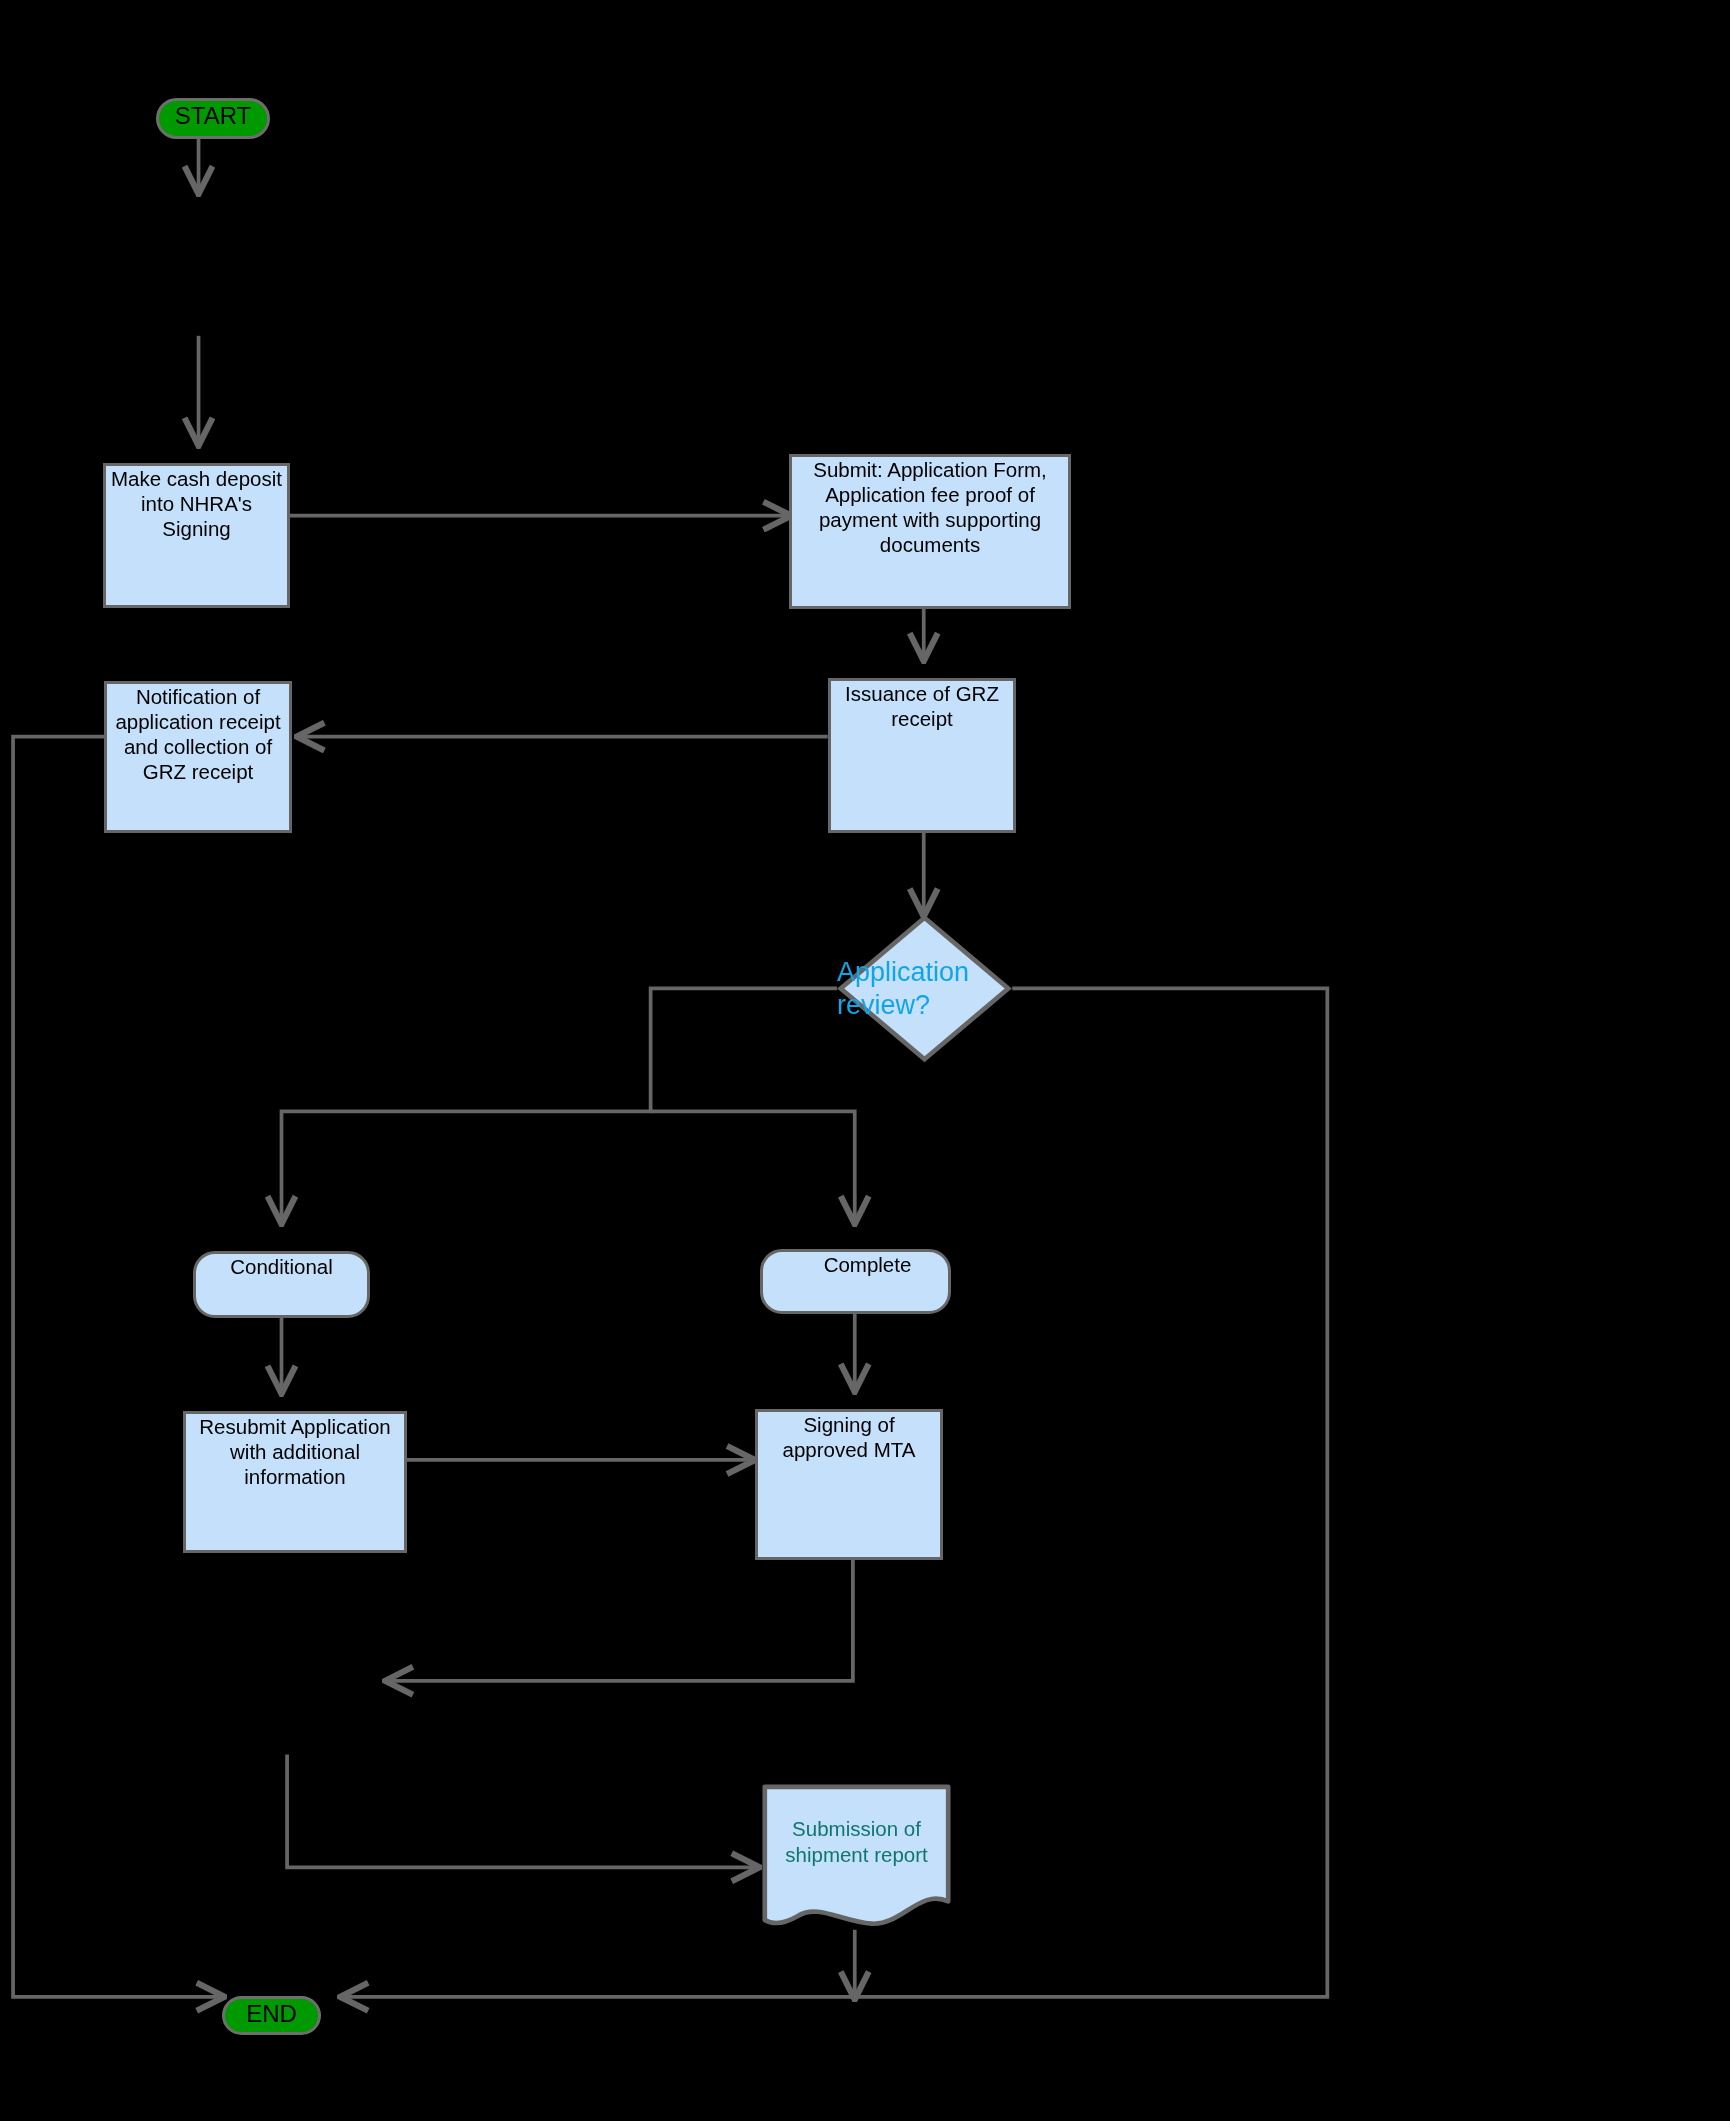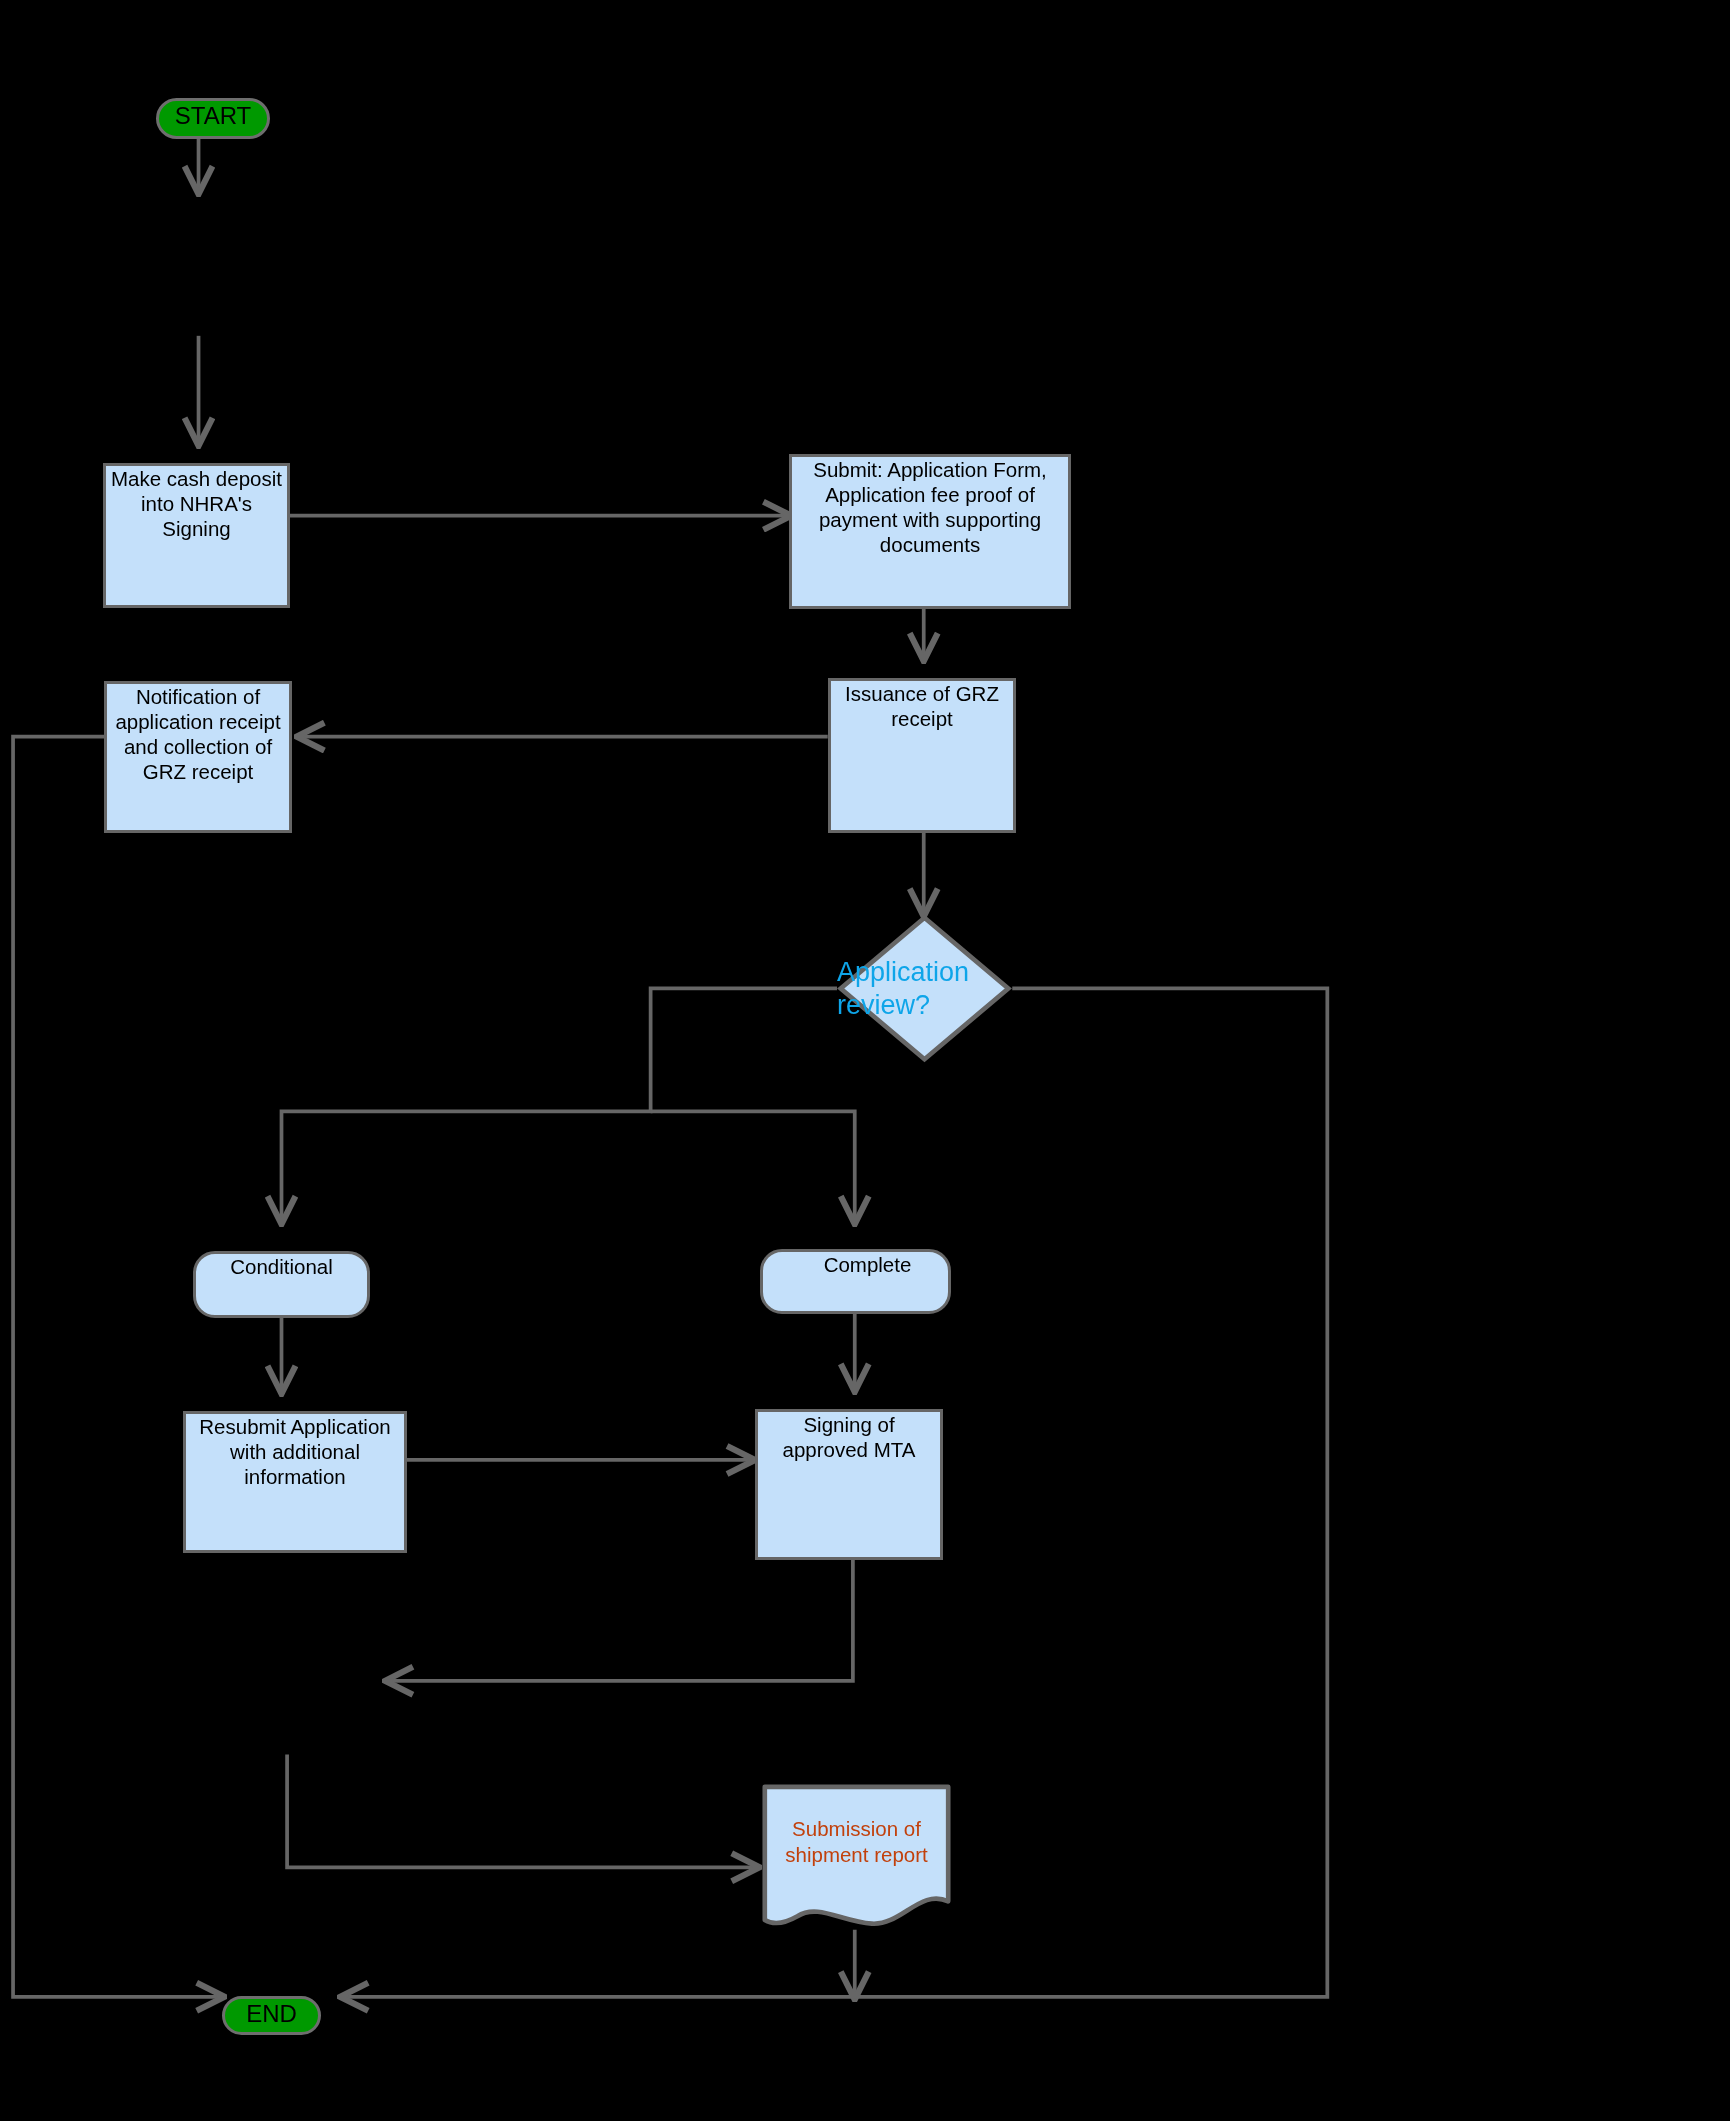--- a/index.html
+++ b/index.html
@@ -55,21 +55,21 @@
     pointer-events:none;
   }
   .doc-wrap{position:absolute;z-index:3;}
   .doc-label{
     position:absolute;
     left:0;top:0;
     width:100%;
     display:flex;align-items:center;justify-content:center;
     text-align:center;
     font-size:20.5px;
-    color:#c2410c;
+    color:#0f766e;
     line-height:1.25;
     pointer-events:none;
   }
 </style>
 </head>
 <body>
 
 <div id="canvas">
 
   <svg id="svg-layer" viewBox="0 0 1856 2276" xmlns="http://www.w3.org/2000/svg">

